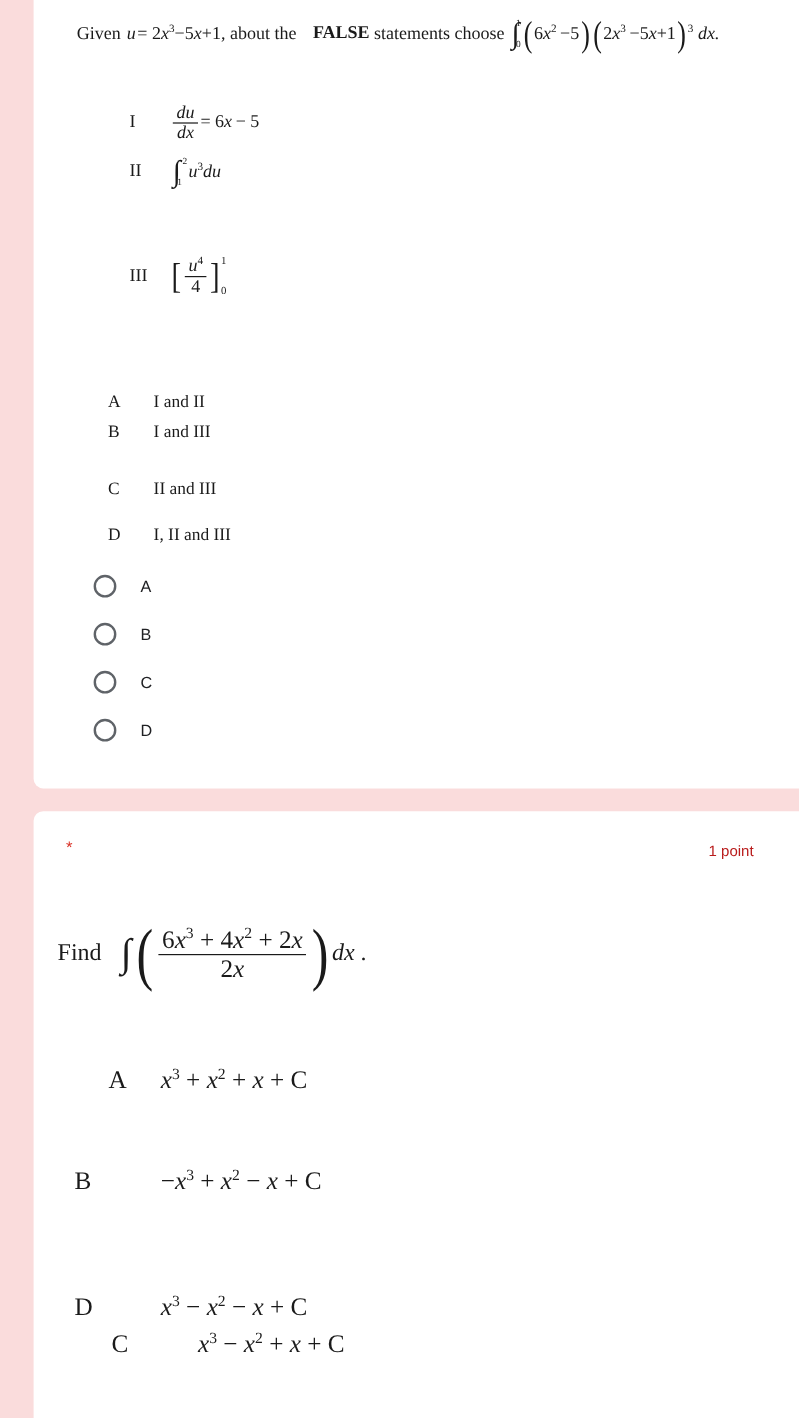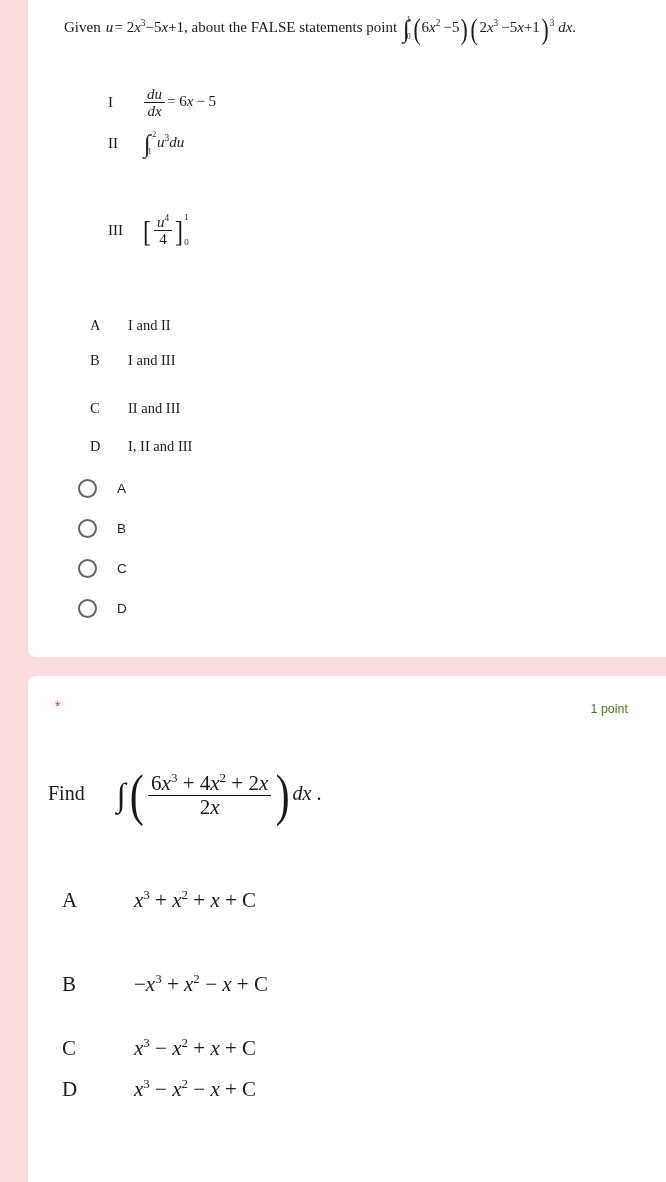--- a/index.html
+++ b/index.html
@@ -90,21 +90,21 @@
 
   
   #q1-stem {
     position: absolute;
     top: 27px;
     left: 36px;
     right: 8px;
     font-size: 15px;
     white-space: nowrap;
   }
-  #q1-stem .bold { font-weight: normal; }
+  #q1-stem .bold { font-weight: bold; margin-left: 10px; }
 
   
   .stmt {
     position: absolute;
     left: 80px;
     font-size: 15px;
     white-space: nowrap;
   }
   .stmt .rn {
     display: inline-block;
@@ -121,21 +121,21 @@
     left: 62px;
     font-size: 14.5px;
     white-space: nowrap;
     font-family: "Liberation Serif", "DejaVu Serif", serif;
     color: #1a1a1a;
   }
   .choice-img .ltr {
     display: inline-block;
     width: 38px;
   }
-  #q1-choice-a { top: 325px; }
+  #q1-choice-a { top: 335px; }
   #q1-choice-b { top: 360px; }
   #q1-choice-c { top: 408px; }
   #q1-choice-d { top: 446px; }
 
   
   .radio-row {
     position: absolute;
     left: 50px;
     display: flex;
     align-items: center;
@@ -166,64 +166,64 @@
     top: 699px;
     left: 55px;
     color: #d93025;
     font-size: 14px;
     line-height: 1;
   }
   #q2-points {
     position: absolute;
     top: 702px;
     right: 38px;
-    color: #4d7c0f;
+    color: #b91c1c;
     font-size: 12.5px;
     font-family: "Liberation Sans", sans-serif;
   }
 
   
   #q2-stem {
     position: absolute;
     top: 772px;
     left: 48px;
     font-size: 20px;
     white-space: nowrap;
   }
-  #q2-stem .find { margin-right: 30px; }
+  #q2-stem .find { margin-right: 14px; }
 
   
   .q2-choice {
     position: absolute;
     left: 62px;
     font-size: 21px;
     white-space: nowrap;
     font-family: "Liberation Serif", "DejaVu Serif", serif;
     color: #1a1a1a;
   }
   .q2-choice .ltr {
     display: inline-block;
     width: 72px;
   }
-  #q2-choice-a { top: 888px; }
+  #q2-choice-a { top: 888px; text-align: center; }
   #q2-choice-b { top: 972px; }
-  #q2-choice-c { top: 1036px; }
+  #q2-choice-c { top: 1108px; margin-left: 31px; }
   #q2-choice-d { top: 1077px; }
 </style>
 </head>
 <body>
 
 <div class="card" id="card-q1">
 
   <div class="math" id="q1-stem">
     <span>Given</span>
     <span class="mi"> u </span>=
     <span>2</span><span class="mi">x</span><sup>3</sup><span>−5</span><span class="mi">x</span><span>+1</span><span>, about the</span>
     <span class="bold">FALSE</span>
-    <span>statements point</span>
+    <span>statements choose</span>
 
     <span class="intg"><span class="sign">∫</span><span class="lim"><span class="up">1</span><span class="lo">0</span></span></span><span class="tp">(</span><span>6</span><span class="mi">x</span><sup>2</sup> <span>−5</span><span class="tp">)</span><span class="tp">(</span><span>2</span><span class="mi">x</span><sup>3</sup> <span>−5</span><span class="mi">x</span><span>+1</span><span class="tp">)</span><sup>3</sup>
     <span class="mi">dx.</span>
   </div>
 
   <div class="math stmt" id="stmt-1">
     <span class="rn">I</span><span class="frac"><span class="num mi">du</span><span class="den mi">dx</span></span><span>= 6</span><span class="mi">x</span> <span>− 5</span>
   </div>
 
   <div class="math stmt" id="stmt-2">

